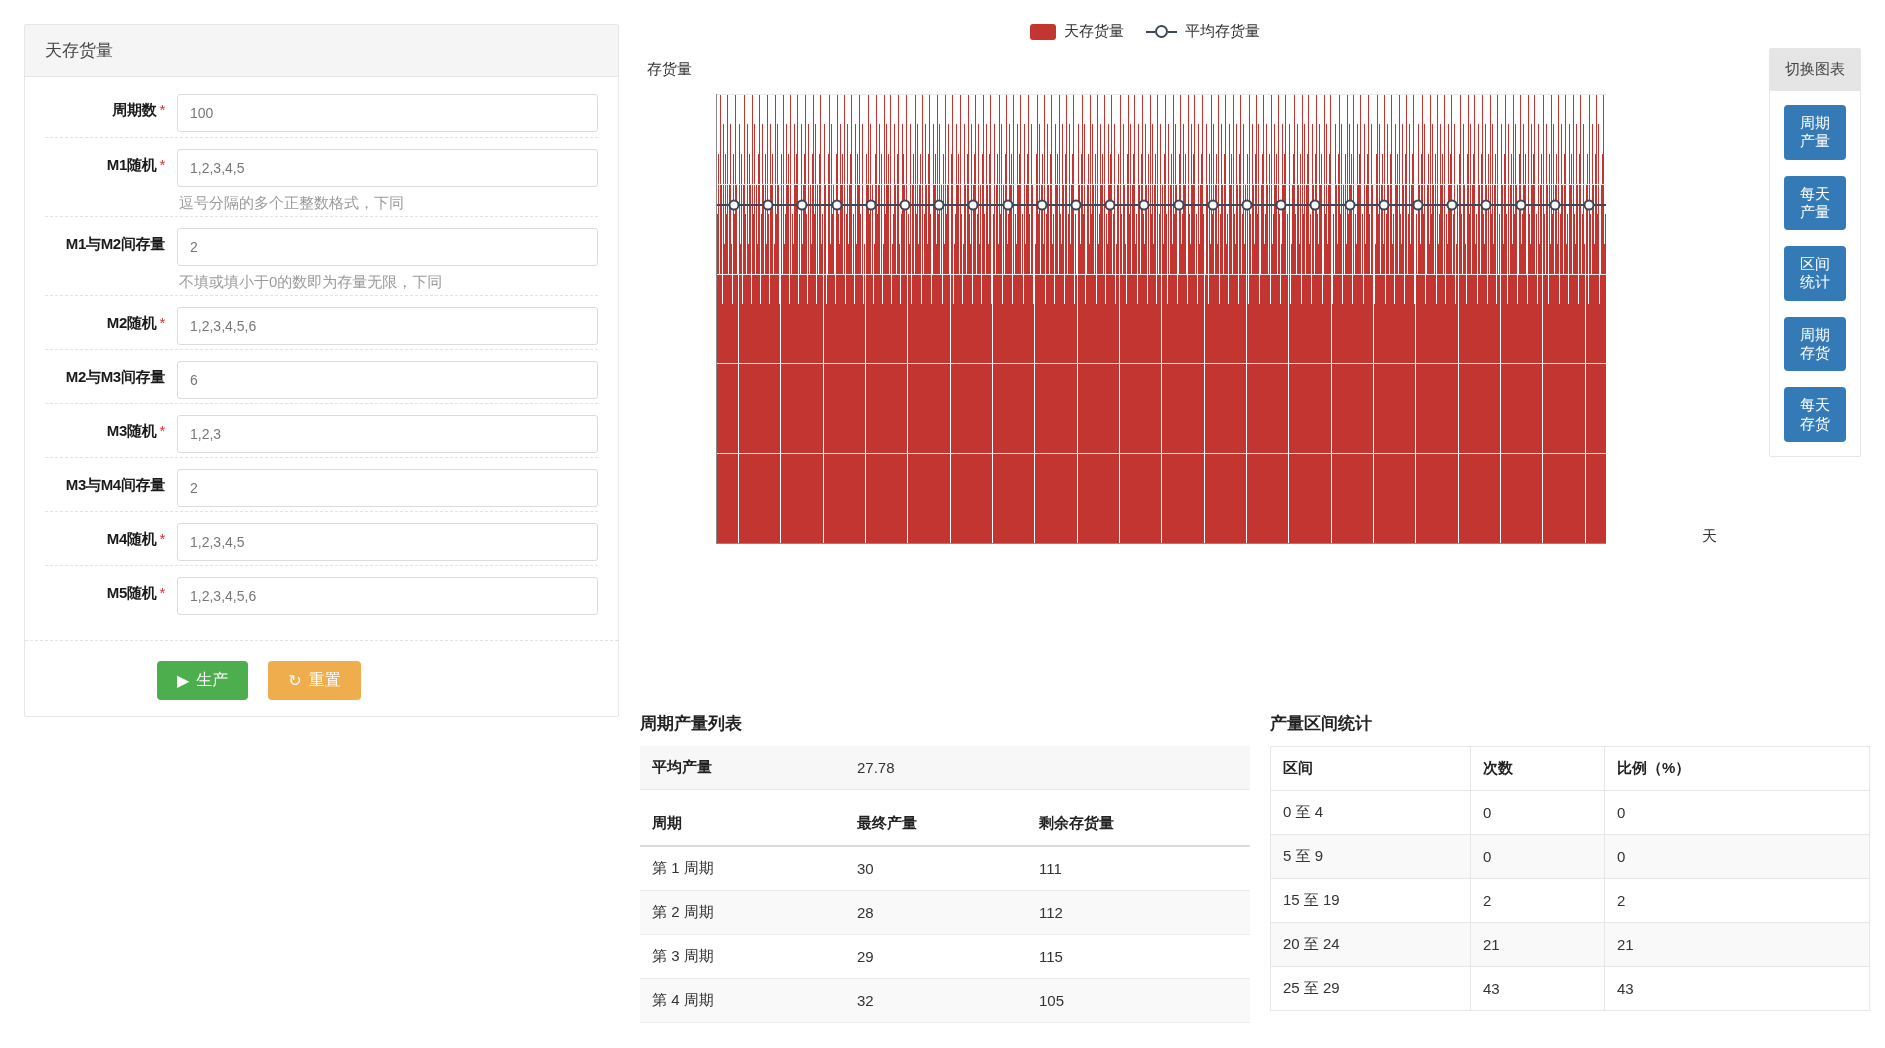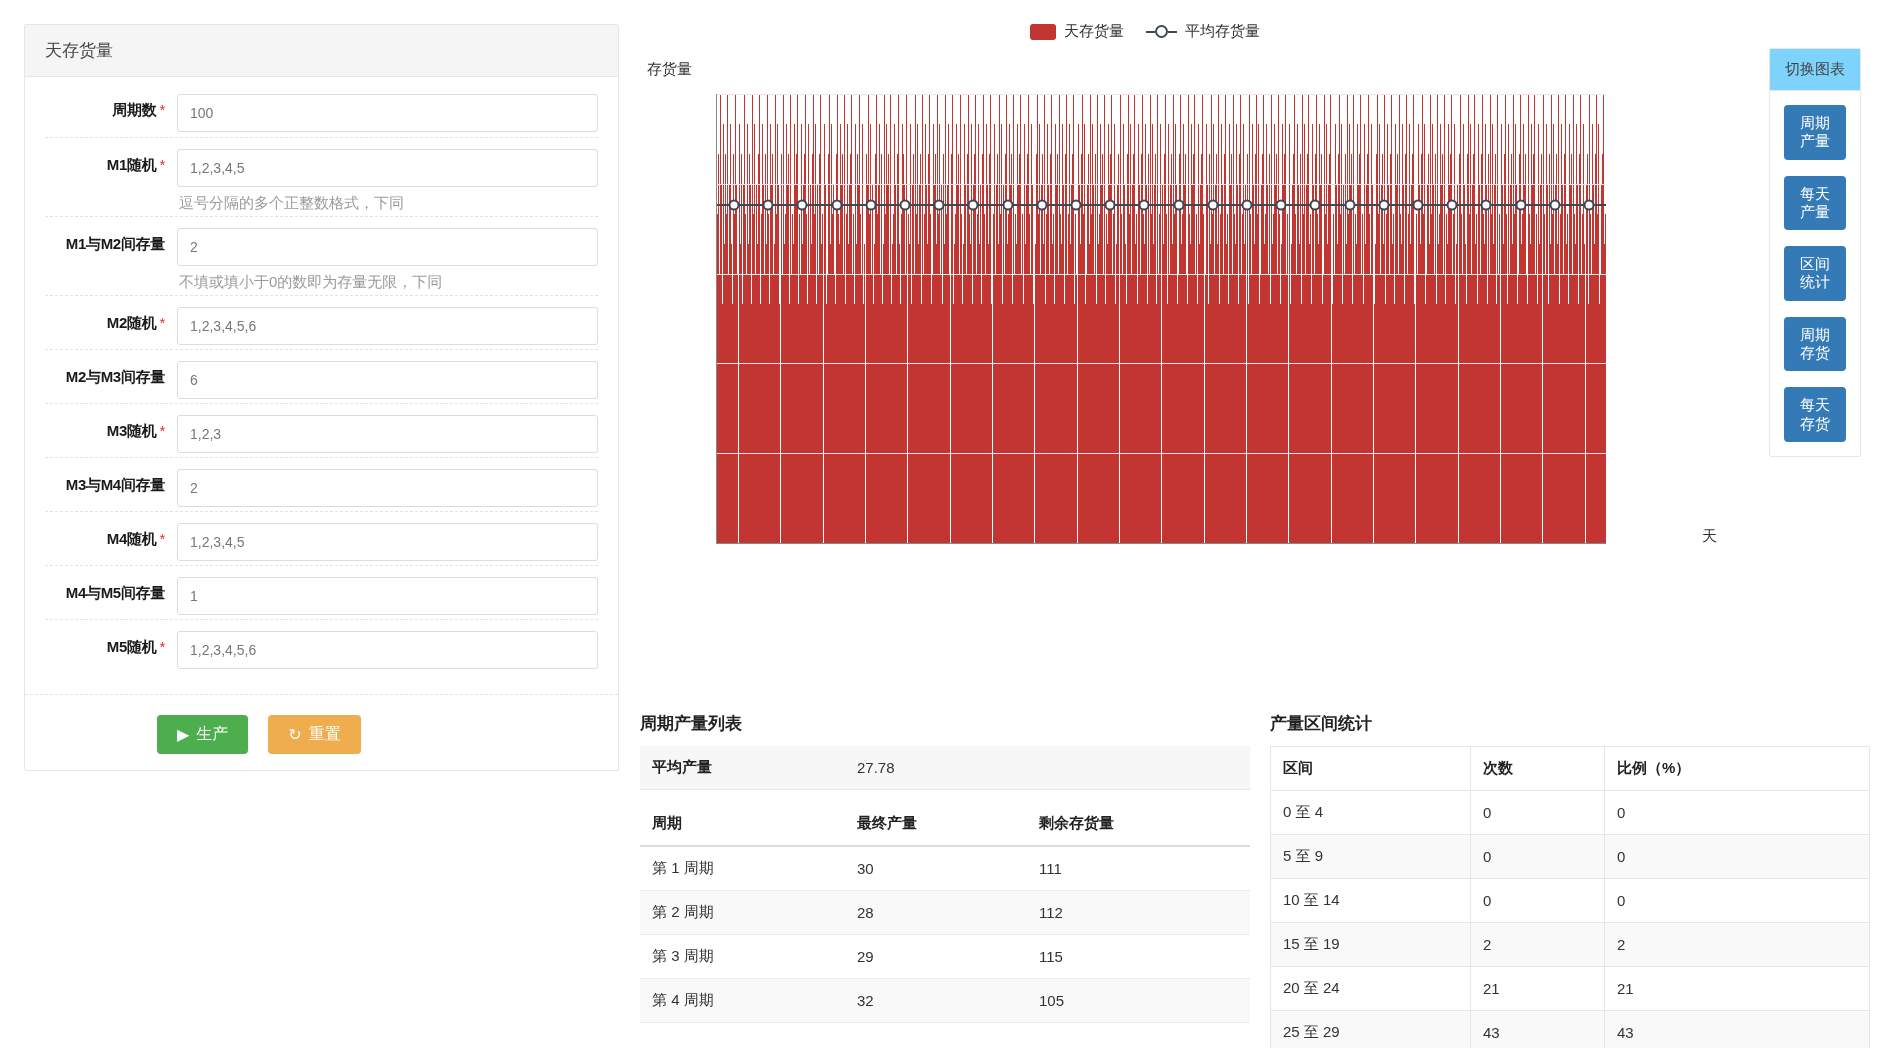--- a/index.html
+++ b/index.html
@@ -159,21 +159,21 @@
     transform: translate(-50%, -50%);
   }
 
   
   .switch-panel {
     position: absolute; left: 1769px; top: 48px;
     width: 92px;
     border: 1px solid #e6e6e6; border-radius: 2px; background: #fff;
   }
   .switch-header {
-    background: #7dd3fc; border-bottom: 1px solid #e6e6e6;
+    background: #e5e5e5; border-bottom: 1px solid #e6e6e6;
     padding: 11px 8px; font-size: 15px; color: #444; text-align: center;
   }
   .switch-body { padding: 14px 0 14px 0; display: flex; flex-direction: column; align-items: center; gap: 16px; }
   .switch-btn {
     width: 62px;
     background: #337ab7;
     color: #fff;
     border: none; border-radius: 4px;
     font-size: 15px; line-height: 1.22;
     padding: 9px 0;
@@ -251,24 +251,20 @@
           <div class="form-label">M3随机<span class="req">*</span></div>
           <div class="field-col"><input class="field-input" type="text" value="1,2,3" style=""></div>
         </div>
         <div class="form-row">
           <div class="form-label">M3与M4间存量</div>
           <div class="field-col"><input class="field-input" type="text" value="2" style=""></div>
         </div>
         <div class="form-row">
           <div class="form-label">M4随机<span class="req">*</span></div>
           <div class="field-col"><input class="field-input" type="text" value="1,2,3,4,5" style=""></div>
-        </div>
-        <div class="form-row">
-          <div class="form-label">M4与M5间存量</div>
-          <div class="field-col"><input class="field-input" type="text" value="1" style=""></div>
         </div>
         <div class="form-row">
           <div class="form-label">M5随机<span class="req">*</span></div>
           <div class="field-col"><input class="field-input" type="text" value="1,2,3,4,5,6" style=""></div>
         </div>
       </div>
     <div class="form-actions">
       <button class="btn btn-produce">
         <span>▶</span>
         <span>生产</span>
@@ -1298,25 +1294,20 @@
             <td>0 至 4</td>
             <td>0</td>
             <td>0</td>
           </tr>
           <tr>
             <td>5 至 9</td>
             <td>0</td>
             <td>0</td>
           </tr>
           <tr>
-            <td>10 至 14</td>
-            <td>0</td>
-            <td>0</td>
-          </tr>
-          <tr>
             <td>15 至 19</td>
             <td>2</td>
             <td>2</td>
           </tr>
           <tr>
             <td>20 至 24</td>
             <td>21</td>
             <td>21</td>
           </tr>
           <tr>

